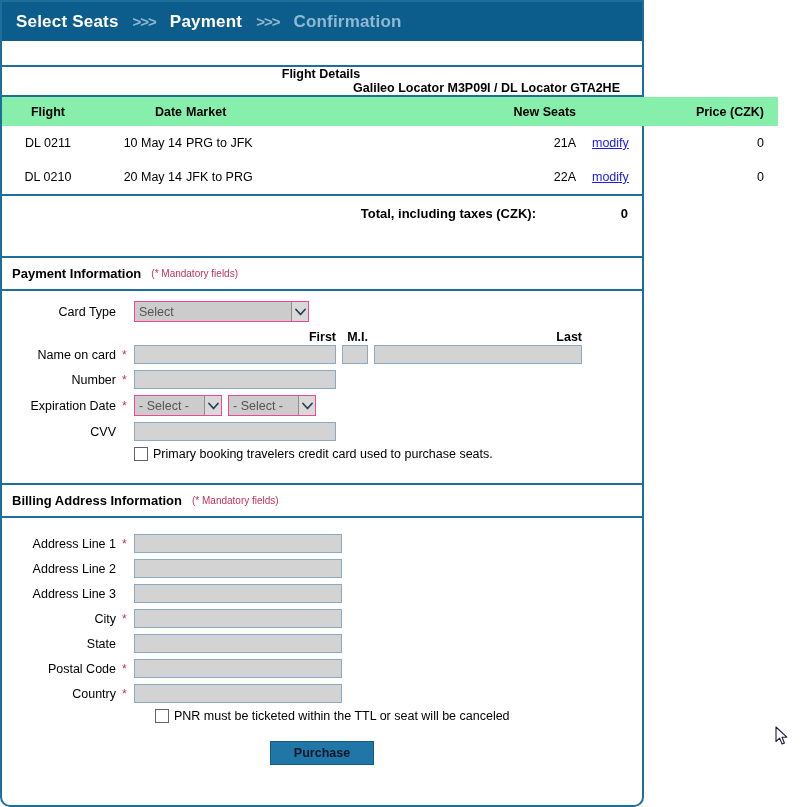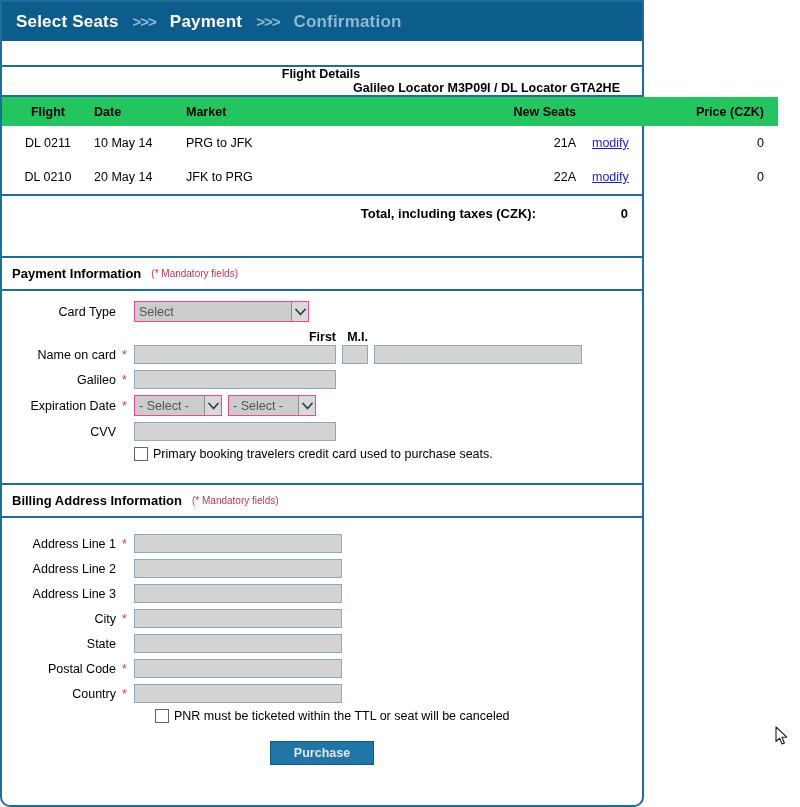--- a/index.html
+++ b/index.html
@@ -92,35 +92,35 @@
     padding-right: 10px;
   }
 
   
   table.flights {
     width: 100%;
     border-collapse: collapse;
     table-layout: fixed;
   }
   table.flights thead th {
-    background: #22c55e;
+    background: #86efac;
     font-size: 12.5px;
     font-weight: bold;
     color: #000;
     height: 29px;
     padding: 0;
   }
   table.flights td {
     font-size: 12.5px;
     color: #000;
     height: 34px;
     padding: 0;
   }
   .c-flight  { width: 92px;  text-align: center; }
-  .c-date    { width: 88px;  text-align: left; }
+  .c-date    { width: 88px;  text-align: right; }
   .c-market  { width: 150px; text-align: left; padding-left: 4px !important; }
   .c-spacer  { width: 130px; }
   .c-seats   { width: 130px; text-align: right; padding-right: 16px !important; }
   .c-modify  { width: 80px;  text-align: left; }
   .c-price   { width: 106px; text-align: right; padding-right: 14px !important; }
 
   a.modify {
     color: #1a1aee;
     text-decoration: underline;
     font-size: 12.5px;
@@ -276,21 +276,21 @@
   }
 
   
   .btn-wrap {
     display: flex;
     justify-content: center;
     margin-top: 18px;
   }
   .btn-purchase {
     background: #2176a8;
-    color: #e5e5e5;
+    color: #0f172a;
     font-size: 12.5px;
     font-weight: bold;
     border: 1px solid #155a83;
     padding: 4px 23px;
     cursor: pointer;
     font-family: "Liberation Sans", sans-serif;
   }
 
   
   .cursor {
@@ -392,35 +392,36 @@
           </span>
         </span>
       </div>
 
       <div class="frow" style="margin-bottom:0;">
         <span class="flabel"></span>
         <span class="req"></span>
         <span class="name-heads">
           <span class="nh first">First</span>
           <span class="nh mi">M.I.</span>
+          <span class="nh last">Last</span>
         </span>
       </div>
 
       <div class="frow">
         <span class="flabel">Name on card</span>
         <span class="req">*</span>
         <span class="fctl">
           <input class="tbox w-first" value="" style="">
           <input class="tbox w-mi" value="" style="">
           <input class="tbox w-last" value="" style="">
         </span>
       </div>
 
       <div class="frow">
-        <span class="flabel">Galileo</span>
+        <span class="flabel">Number</span>
         <span class="req">*</span>
         <span class="fctl">
           <input class="tbox w-num" value="" style="">
         </span>
       </div>
 
       <div class="frow">
         <span class="flabel">Expiration Date</span>
         <span class="req">*</span>
         <span class="fctl">

